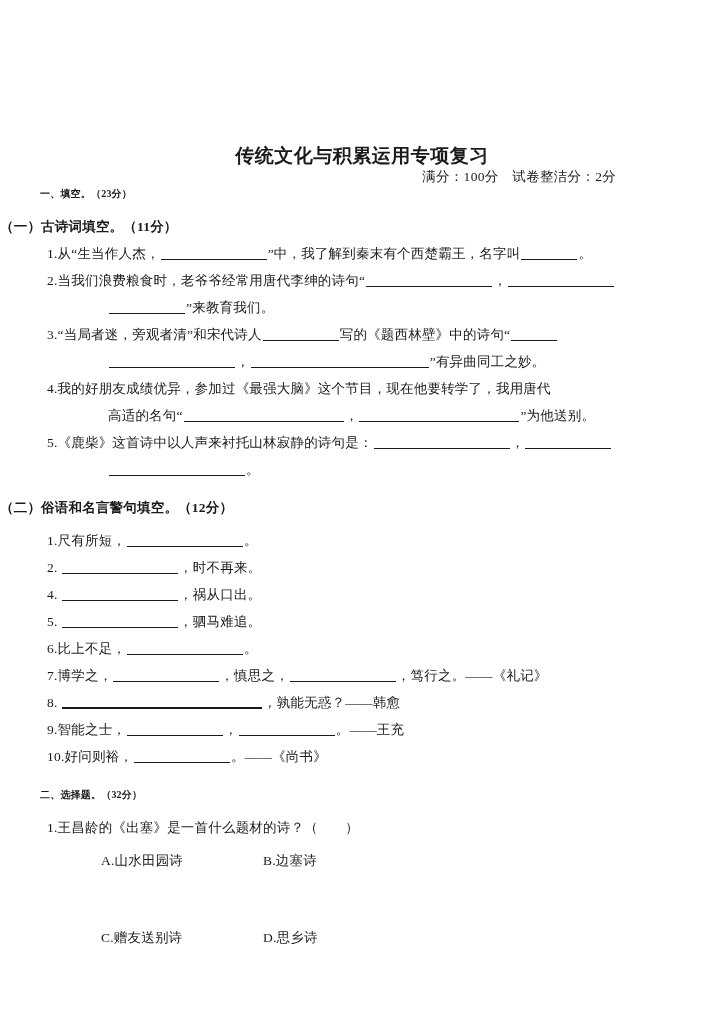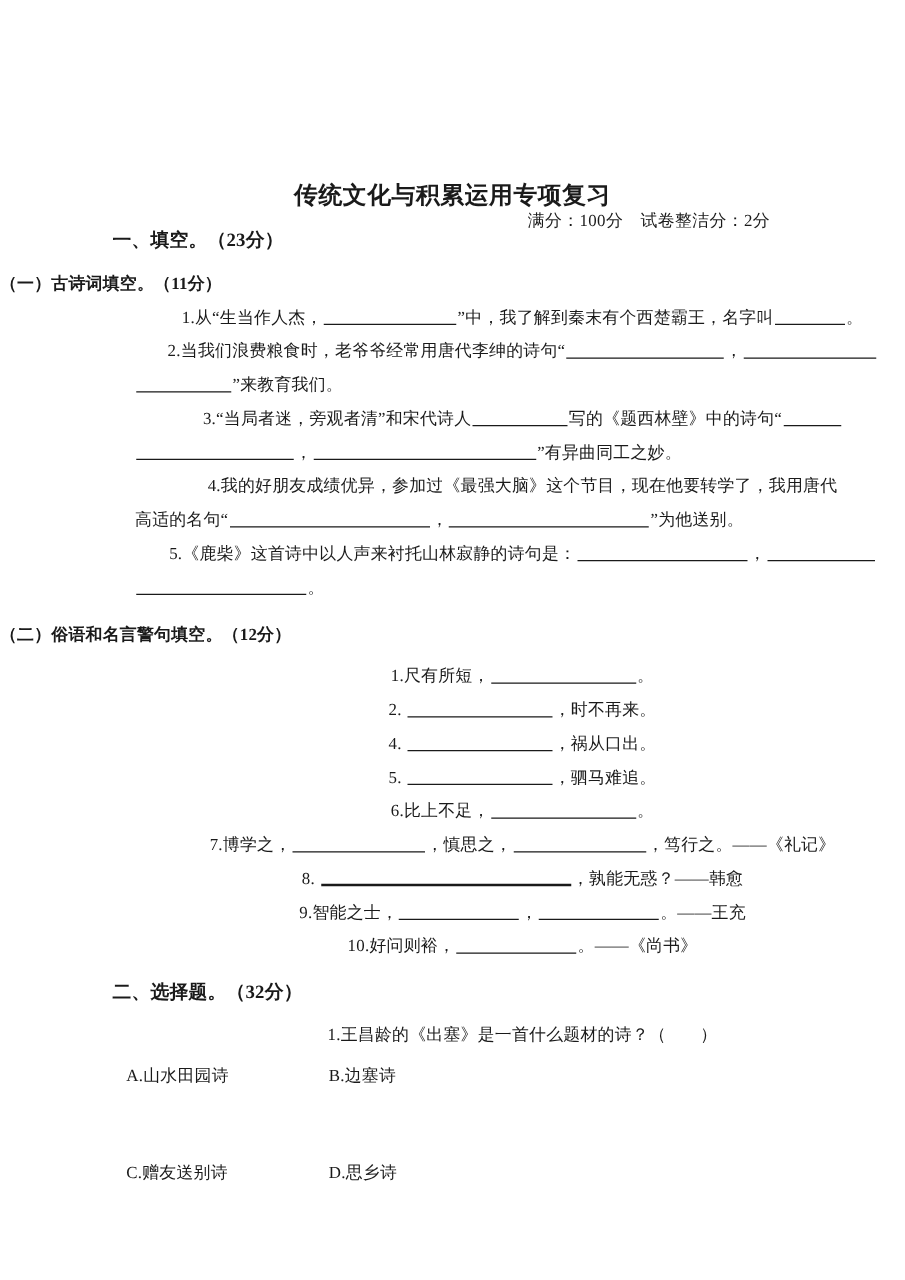--- a/index.html
+++ b/index.html
@@ -52,23 +52,23 @@
     width: 724px;
   }
 
   .line {
     font-size: 13.5px;
     line-height: 27px;
     white-space: nowrap;
     letter-spacing: 0.2px;
   }
 
-  .sec-head   { padding-left: 90px;  font-size: 15px; font-weight: 600; }
+  .sec-head   { padding-left: 40px;  font-size: 10px; font-weight: 600; }
   .subsec-head{ font-size: 13.5px; font-weight: 600; }
-  .item       { padding-left: 112px; text-align: center; }
+  .item       { padding-left: 47px; }
   .item-cont  { padding-left: 108px; }
   .opt-row    { padding-left: 101px; }
 
   
   .blank {
     display: inline-block;
     border-bottom: 1px solid #1a1a1a;
     vertical-align: -2px;
     margin: 0 1px;
     height: 13px;

